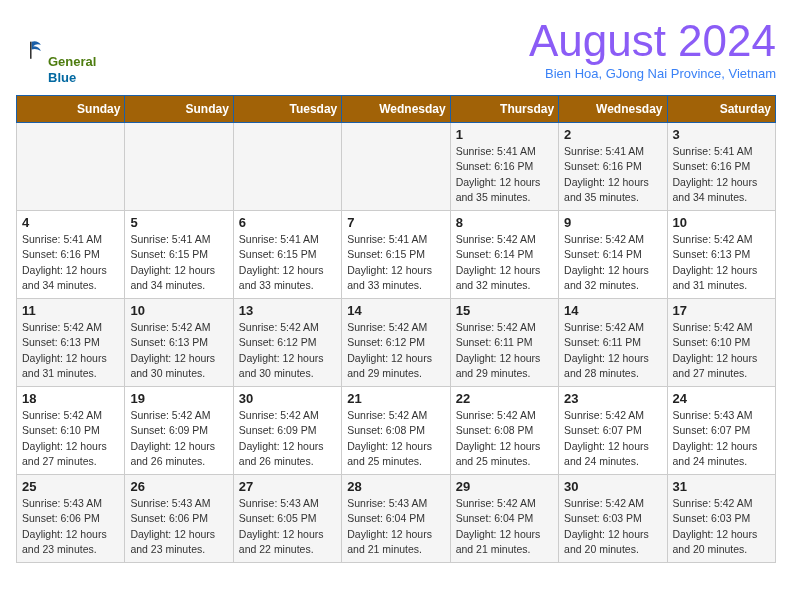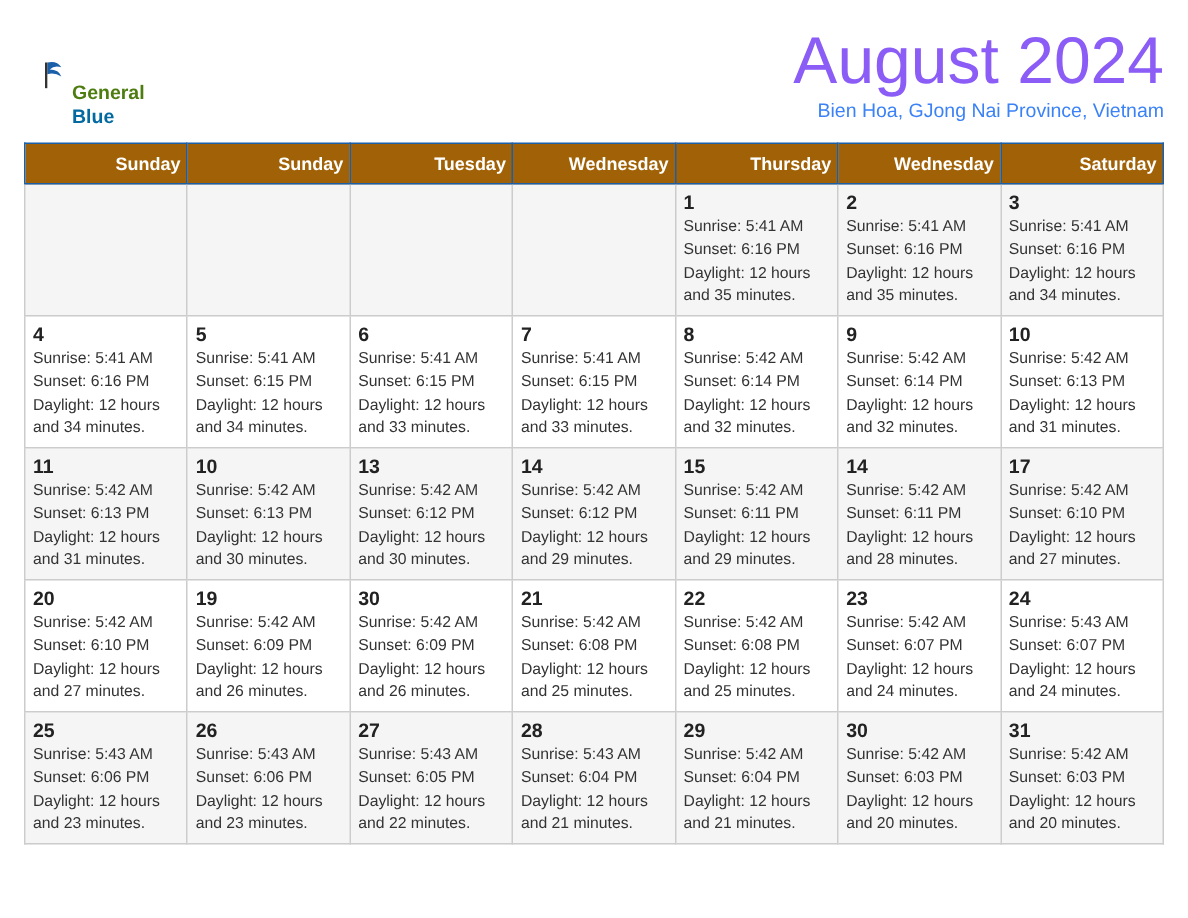--- a/index.html
+++ b/index.html
@@ -247,21 +247,21 @@
         <td>
           <span class="day-num">17</span>
           <div class="day-info" style="white-space: pre-line;">Sunrise: 5:42 AM
 Sunset: 6:10 PM
 Daylight: 12 hours
 and 27 minutes.</div>
         </td>
       </tr>
       <tr>
         <td>
-          <span class="day-num">20</span>
+          <span class="day-num">18</span>
           <div class="day-info" style="white-space: pre-line;">Sunrise: 5:42 AM
 Sunset: 6:10 PM
 Daylight: 12 hours
 and 27 minutes.</div>
         </td>
         <td>
           <span class="day-num">19</span>
           <div class="day-info" style="white-space: pre-line;">Sunrise: 5:42 AM
 Sunset: 6:09 PM
 Daylight: 12 hours

